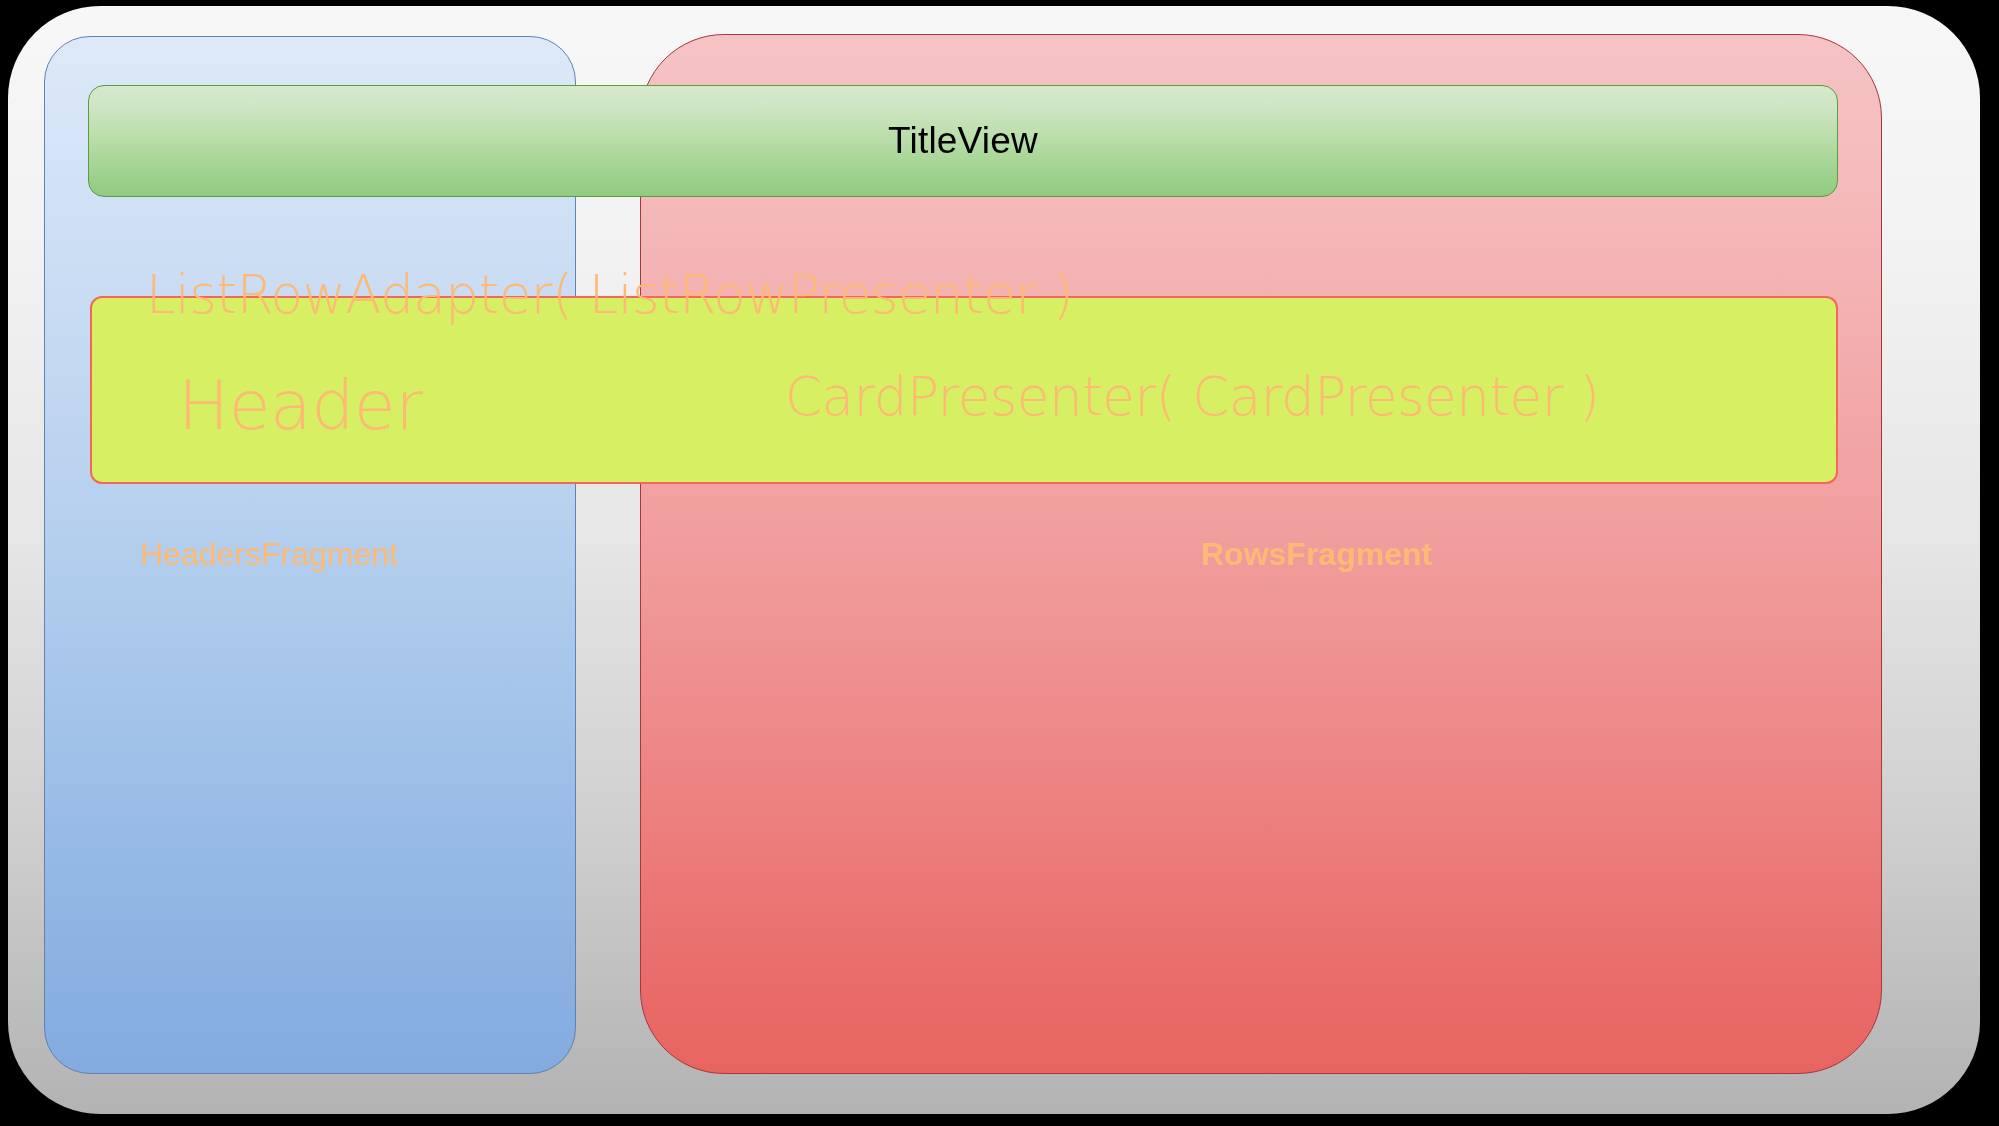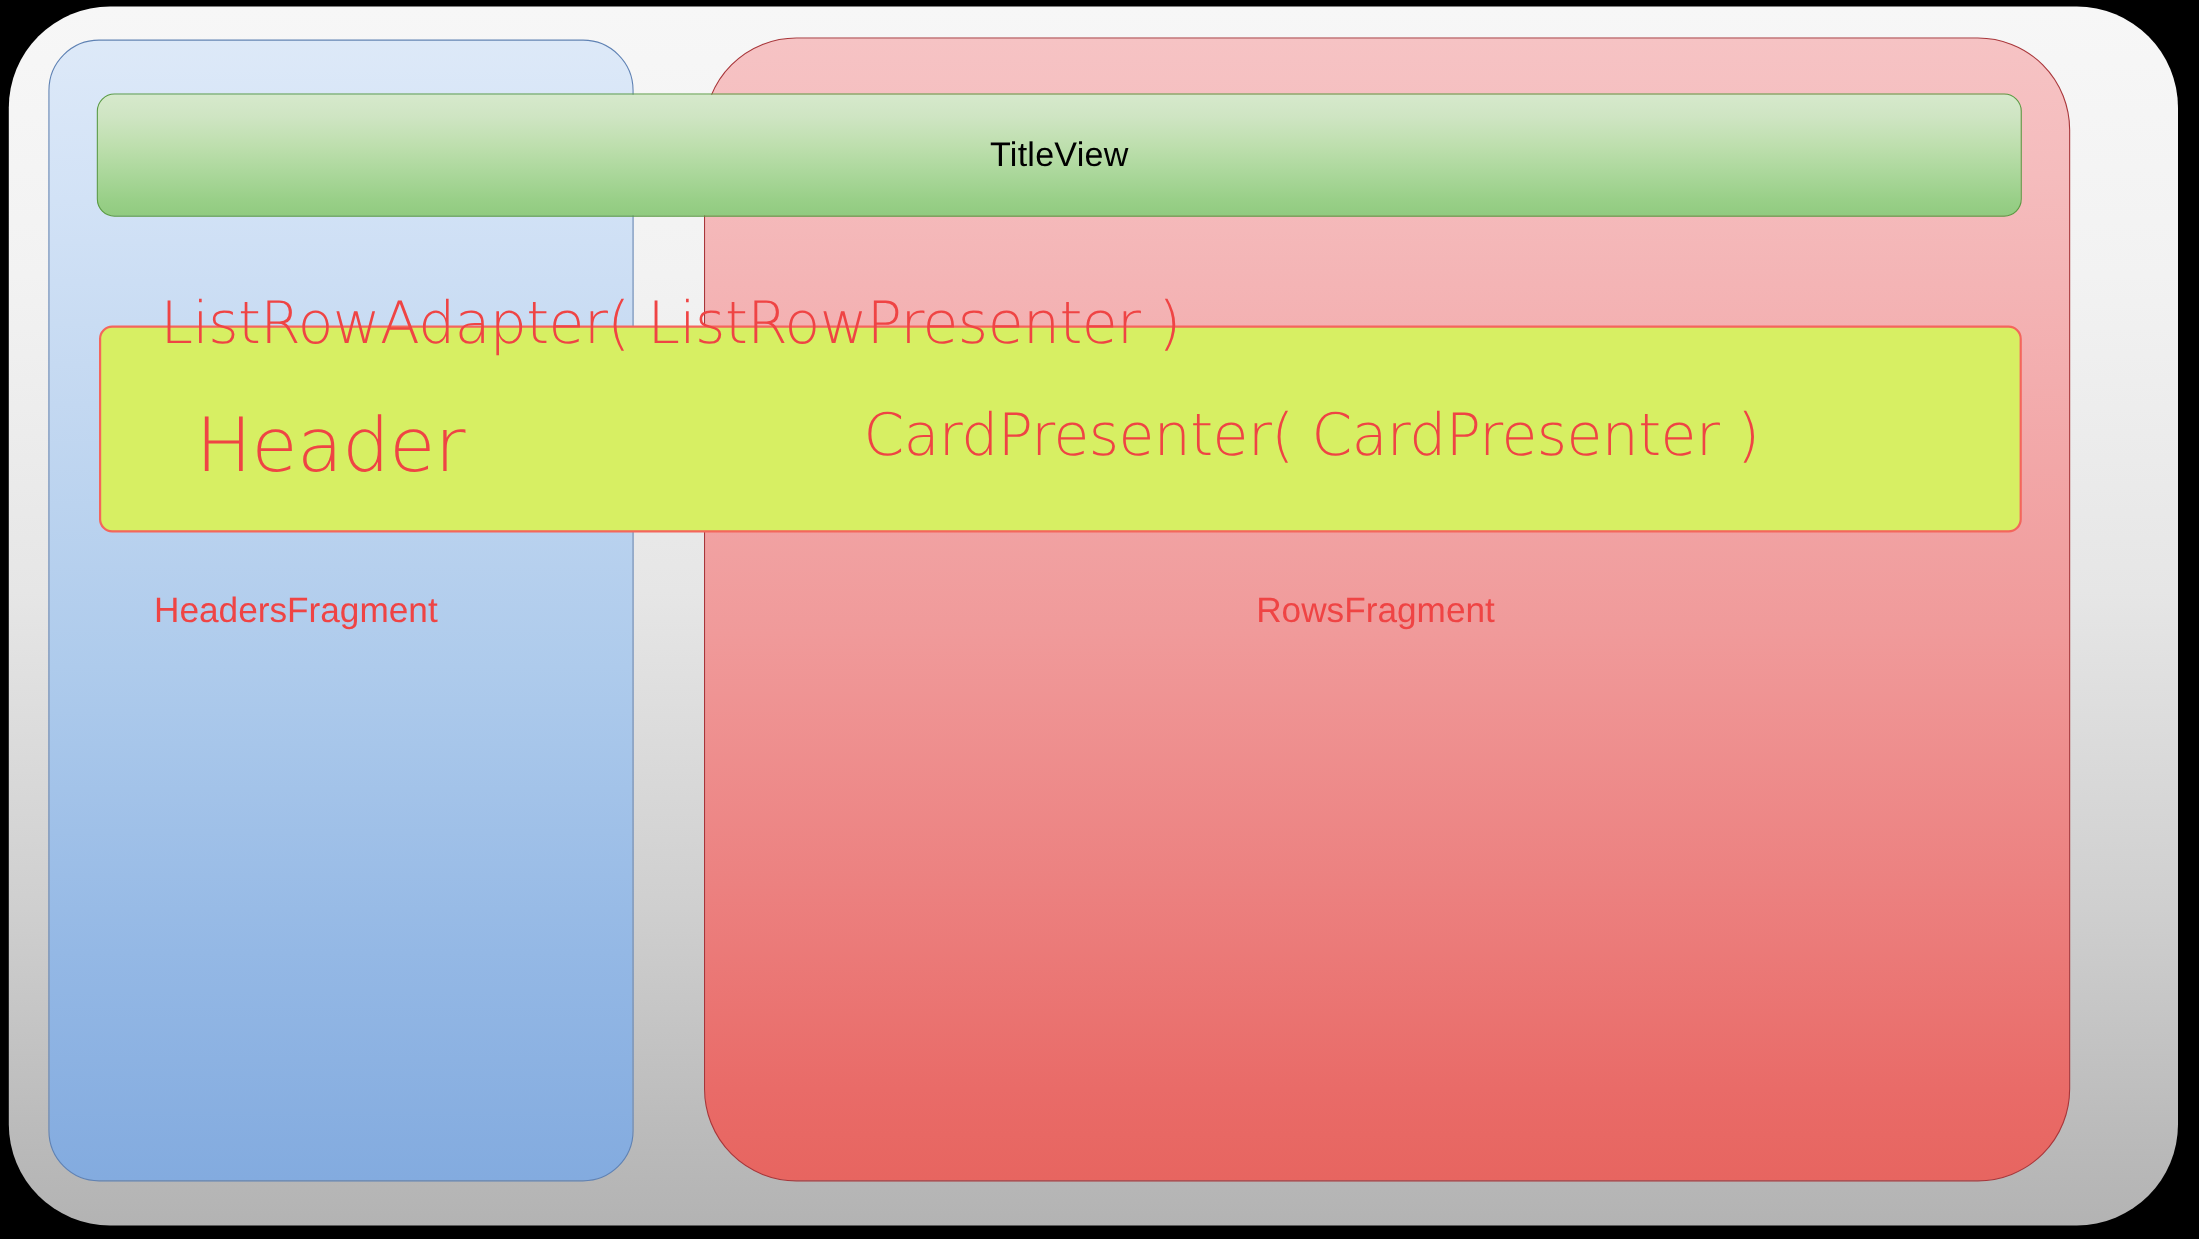--- a/index.html
+++ b/index.html
@@ -68,21 +68,21 @@
     height: 112px;
     border-radius: 16px;
     background: linear-gradient(to bottom, #d6e9cc 0%, #cfe5c3 18%, #bedfae 42%, #aad79a 66%, #98cf87 88%, #91cb80 100%);
     border: 1px solid #5a9b43;
     box-sizing: border-box;
     display: flex;
     align-items: center;
     justify-content: center;
   }
   .title-view-label {
-    font-size: 31px;
+    font-size: 37px;
     color: #000000;
     font-family: "Liberation Sans", sans-serif;
     letter-spacing: 0.2px;
   }
 
   
   .list-row-band {
     position: absolute;
     left: 90px;
     top: 296px;
@@ -90,21 +90,21 @@
     height: 188px;
     background: #d7ef63;
     border: 2px solid #f4665c;
     border-radius: 12px;
     box-sizing: border-box;
   }
 
   
   .label {
     position: absolute;
-    color: #ef4444;
+    color: #fdba74;
     white-space: nowrap;
   }
 
   .adapter-title {
     left: 146px;
     top: 264px;
     font-size: 53px;
     font-family: "DejaVu Sans", sans-serif;
     font-weight: 300;
     letter-spacing: -0.5px;
@@ -133,25 +133,26 @@
 
   .headers-fragment-label {
     left: 140px;
     top: 536px;
     font-size: 32px;
     font-family: "Liberation Sans", sans-serif;
     z-index: 5;
   }
 
   .rows-fragment-label {
-    left: 1142px;
+    left: 1201px;
     top: 536px;
     font-size: 32px;
     font-family: "Liberation Sans", sans-serif;
     z-index: 5;
+    font-weight: bold;
   }
 </style>
 </head>
 <body>
 
 <div id="stage">
 
   <div class="outer-shell"></div>
 
   <div class="headers-fragment"></div>

